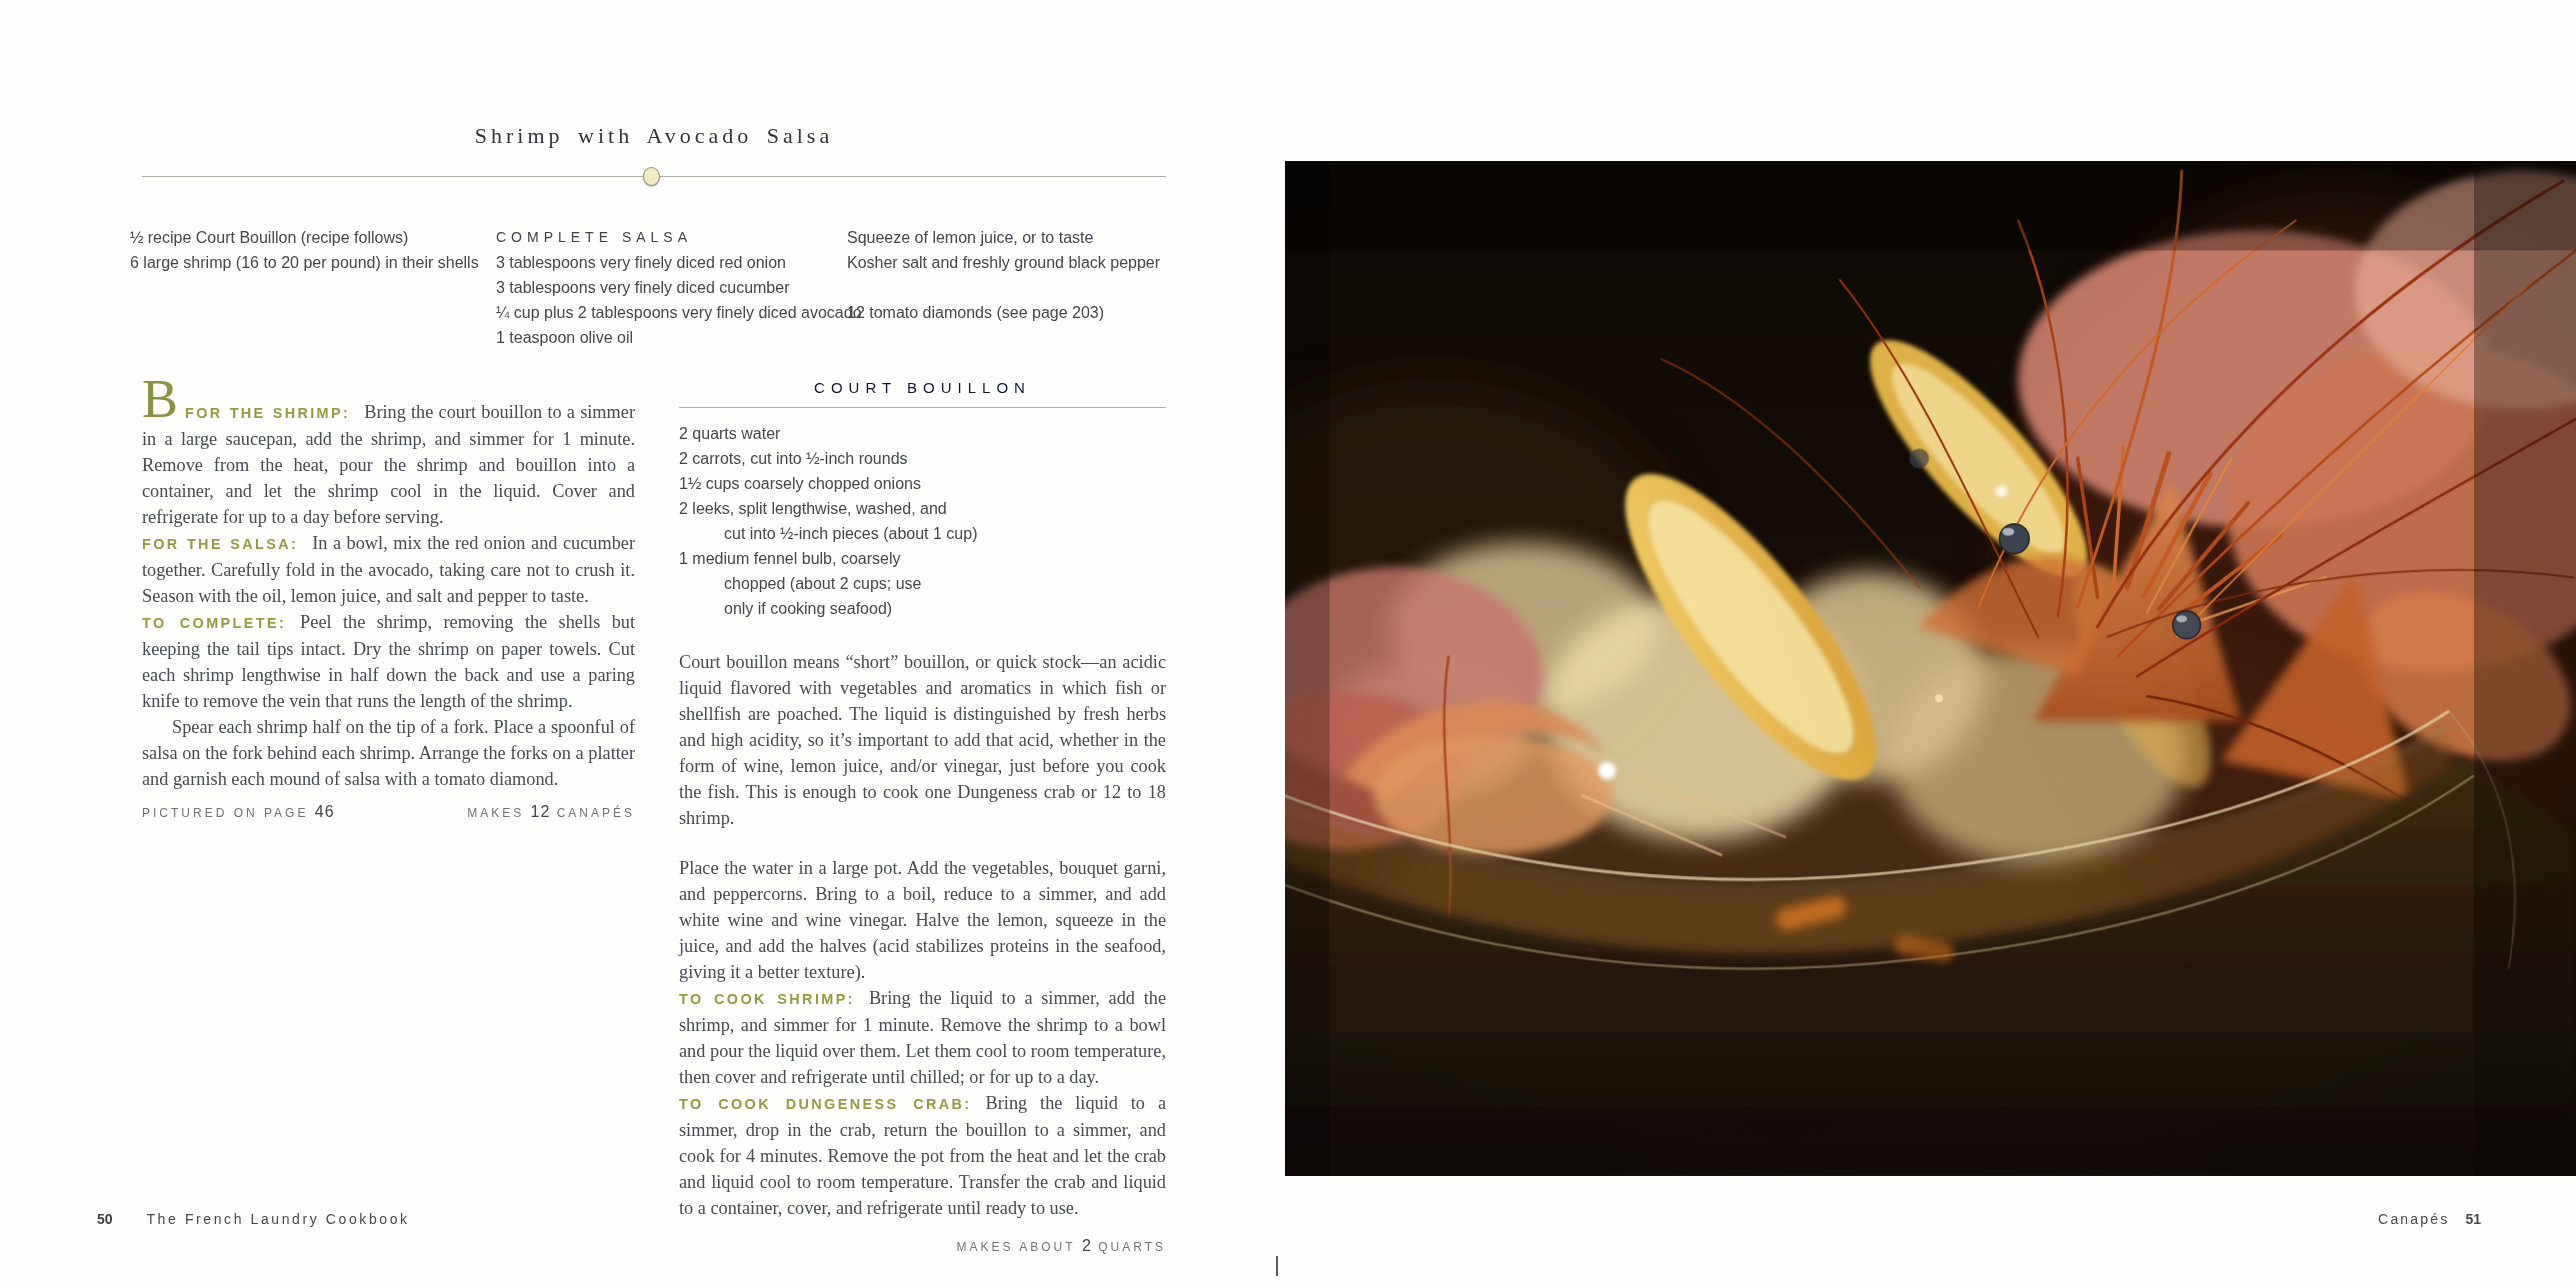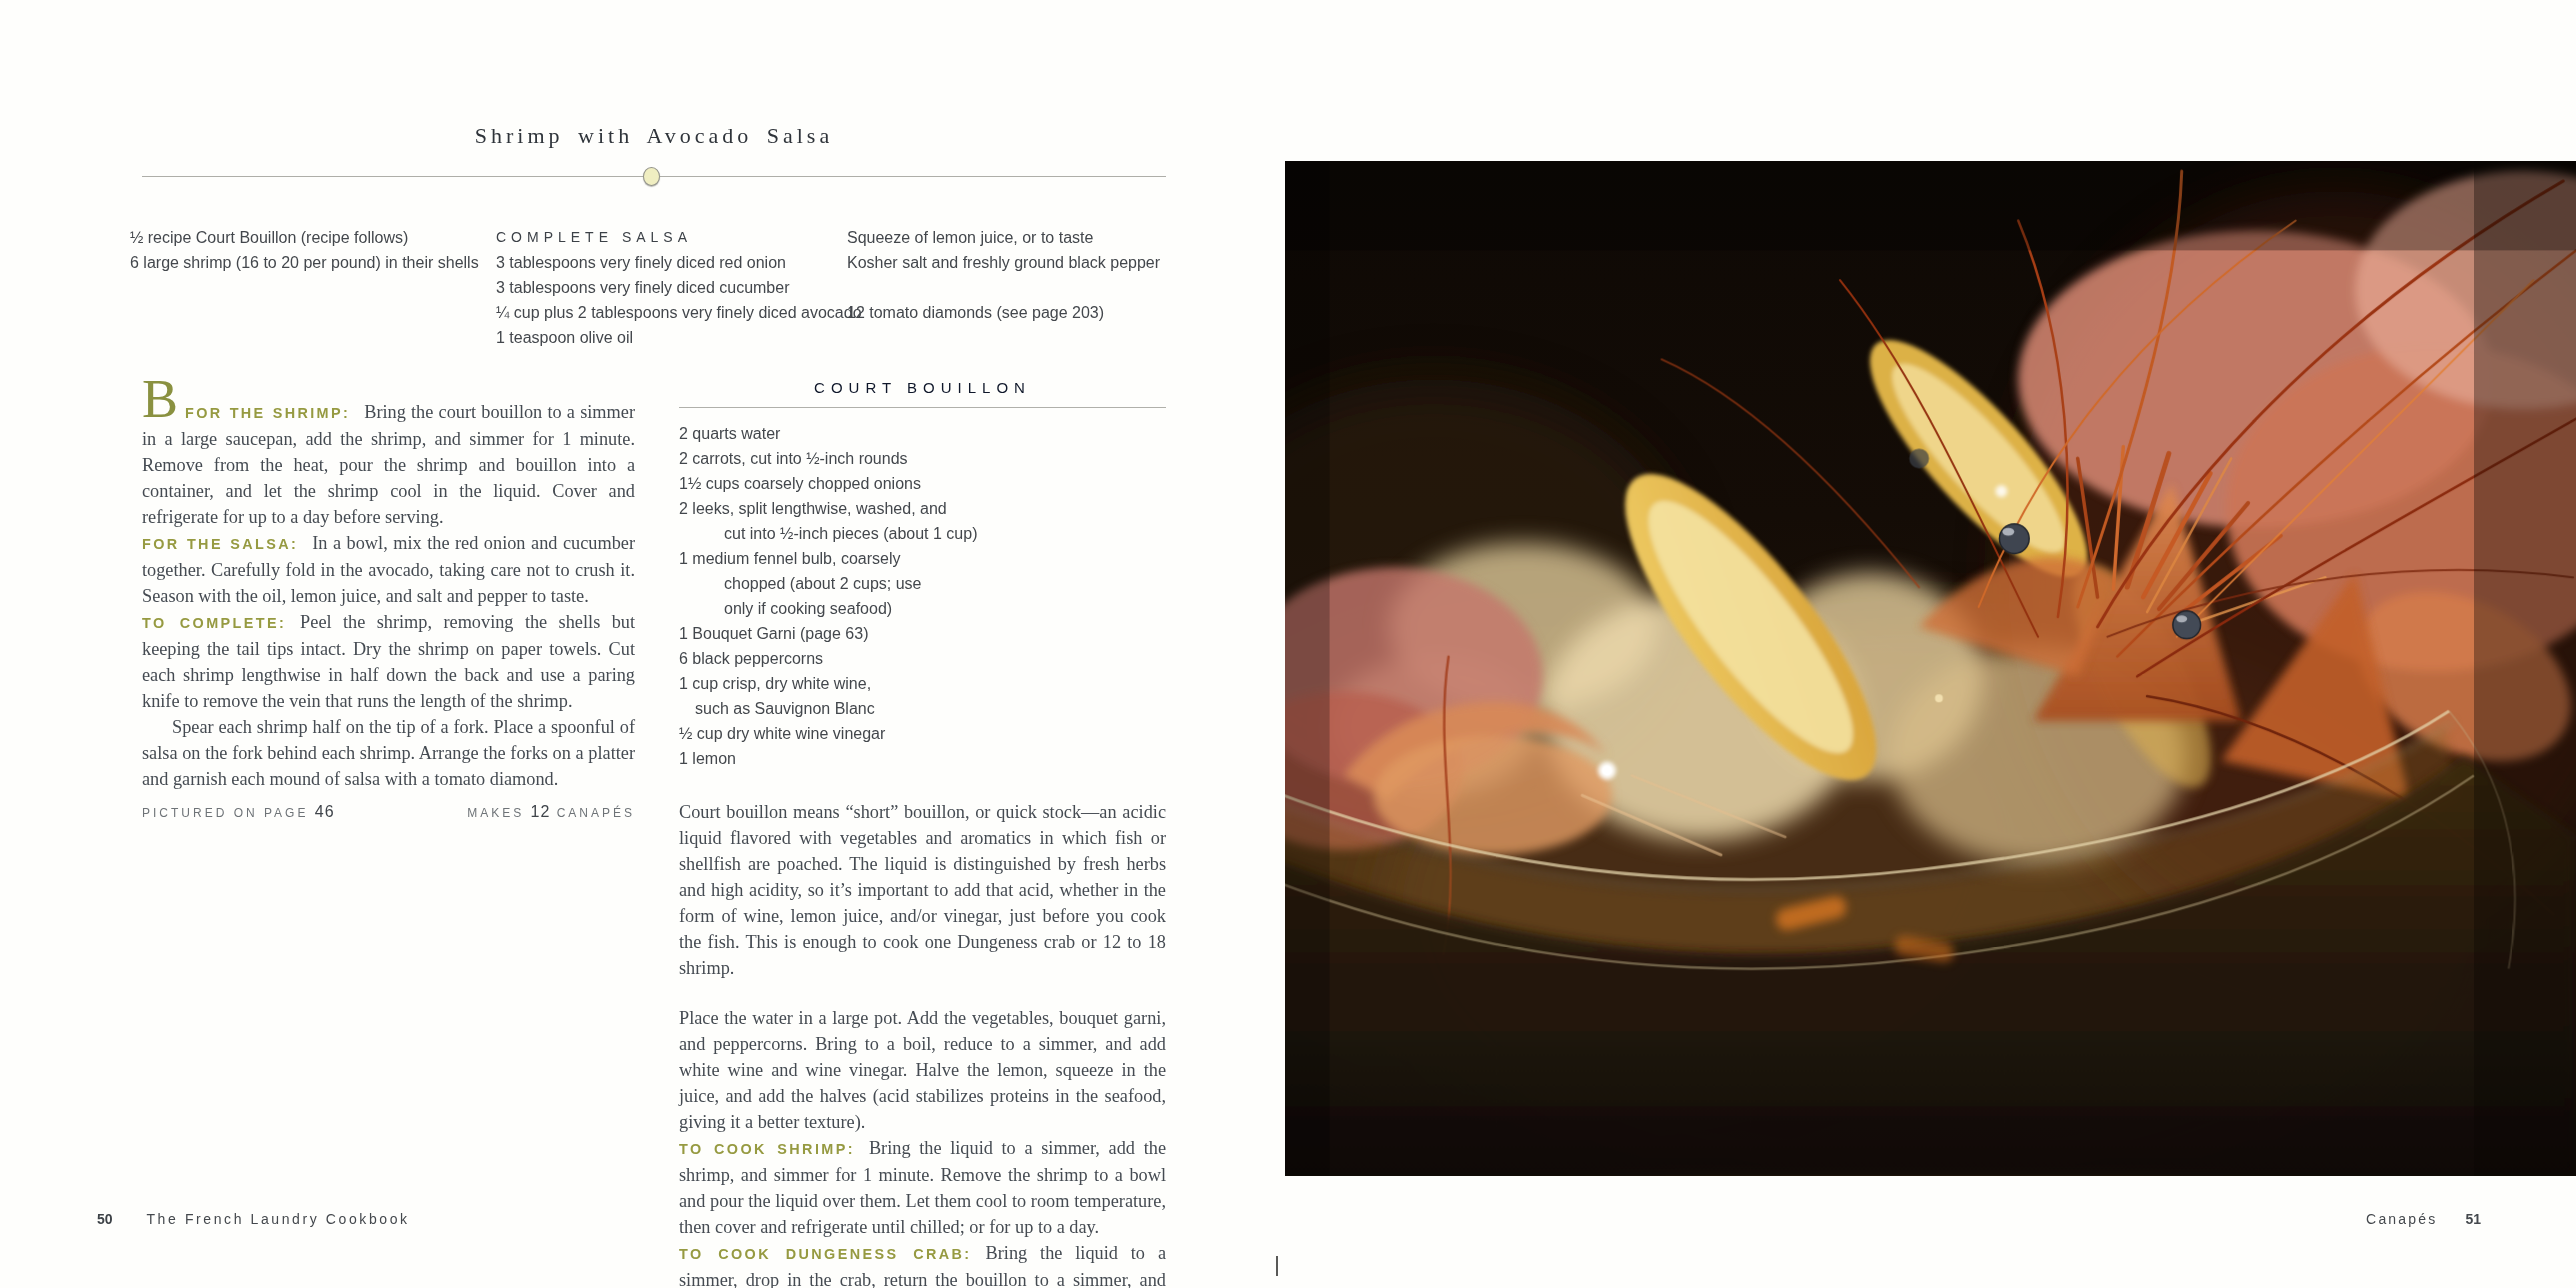--- a/index.html
+++ b/index.html
@@ -75,21 +75,21 @@
     margin-top:16px;text-align:right;
     font-family:"Liberation Sans","DejaVu Sans",sans-serif;
     font-size:12px;letter-spacing:3px;color:#6e7377;
   }
   
   .footer-left{position:absolute;left:97px;top:1211px;font-size:14px;color:#3d4247;}
   .footer-left .pnum{font-weight:bold;letter-spacing:0;}
   .footer-left .btitle{margin-left:30px;letter-spacing:2.6px;color:#44484d;}
   .footer-right{position:absolute;right:95px;top:1211px;font-size:14px;color:#44484d;}
   .footer-right .sect{letter-spacing:2.2px;}
-  .footer-right .pnum{font-weight:bold;margin-left:24px;letter-spacing:0;}
+  .footer-right .pnum{font-weight:bold;margin-left:12px;letter-spacing:0;}
   
   .photo{
     position:absolute;left:1285px;top:161px;width:1291px;height:1015px;overflow:hidden;
     background:#140d07;
   }
   .photo svg{display:block;}
   .reg-tick{position:absolute;left:1276px;top:1256px;width:2px;height:20px;background:#3c3c3a;opacity:.85;}
 </style>
 </head>
 <body>
@@ -140,28 +140,20 @@
     <div class="cb-ings">
       <div class="cb-ing-left">
         <div class="ing-line">2 quarts water</div>
         <div class="ing-line">2 carrots, cut into ½-inch rounds</div>
         <div class="ing-line">1½ cups coarsely chopped onions</div>
         <div class="ing-line">2 leeks, split lengthwise, washed, and</div>
         <div class="ing-line indent">cut into ½-inch pieces (about 1 cup)</div>
         <div class="ing-line">1 medium fennel bulb, coarsely</div>
         <div class="ing-line indent">chopped (about 2 cups; use</div>
         <div class="ing-line indent">only if cooking seafood)</div>
-      </div>
-      <div class="cb-ing-right">
-        <div class="ing-line">1 Bouquet Garni (page 63)</div>
-        <div class="ing-line">6 black peppercorns</div>
-        <div class="ing-line">1 cup crisp, dry white wine,</div>
-        <div class="ing-line indent">such as Sauvignon Blanc</div>
-        <div class="ing-line">½ cup dry white wine vinegar</div>
-        <div class="ing-line">1 lemon</div>
       </div>
     </div>
 
     <div class="cb-text">
       <p class="cb-para1">Court bouillon means “short” bouillon, or quick stock—an acidic liquid flavored with vegetables and aromatics in which fish or shellfish are poached. The liquid is distinguished by fresh herbs and high acidity, so it’s important to add that acid, whether in the form of wine, lemon juice, and/or vinegar, just before you cook the fish. This is enough to cook one Dungeness crab or 12 to 18 shrimp.</p>
       <p class="cb-para2">Place the water in a large pot. Add the vegetables, bouquet garni, and peppercorns. Bring to a boil, reduce to a simmer, and add white wine and wine vinegar. Halve the lemon, squeeze in the juice, and add the halves (acid stabilizes proteins in the seafood, giving it a better texture).</p>
       <p class="step-para"><span class="step-label">TO COOK SHRIMP:</span><span>Bring the liquid to a simmer, add the shrimp, and simmer for 1 minute. Remove the shrimp to a bowl and pour the liquid over them. Let them cool to room temperature, then cover and refrigerate until chilled; or for up to a day.</span></p>
       <p class="step-para"><span class="step-label">TO COOK DUNGENESS CRAB:</span><span>Bring the liquid to a simmer, drop in the crab, return the bouillon to a simmer, and cook for 4 minutes. Remove the pot from the heat and let the crab and liquid cool to room temperature. Transfer the crab and liquid to a container, cover, and refrigerate until ready to use.</span></p>
     </div>
 

